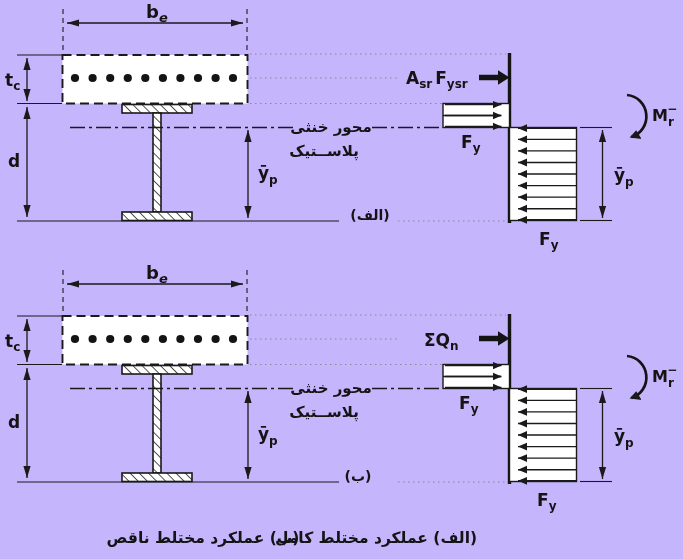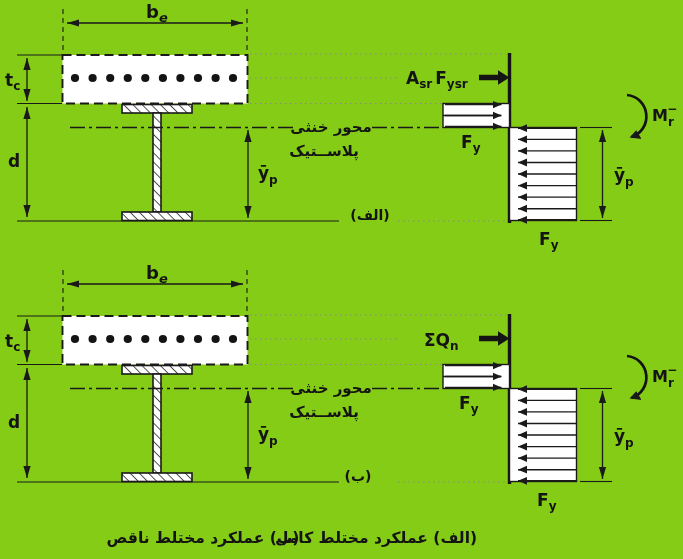--- a/index.html
+++ b/index.html
@@ -1,16 +1,16 @@
 <!DOCTYPE html>
 <html><head>
 <meta charset="utf-8">
 <style>
   html,body{margin:0;padding:0;background:#fff;}
-  #stage{position:relative;width:683px;height:559px;background:#84cc16;overflow:hidden;}
+  #stage{position:relative;width:683px;height:559px;background:#c4b5fd;overflow:hidden;}
   svg{display:block;}
   text{font-family:"DejaVu Sans","Liberation Sans",sans-serif;fill:#141414;font-weight:bold;}
   .sub{font-size:12px;}
   .sub-i{font-style:italic;}
   .rtl{direction:rtl;}
   .ln{stroke:#1a1a1a;stroke-width:1.4;fill:none;}
   .thin{stroke:#1a1a1a;stroke-width:1.1;fill:none;}
   .faint{stroke:#8a8a8a;stroke-width:1;fill:none;stroke-dasharray:1.5 3.5;}
   .dim{stroke:#1a1a1a;stroke-width:1.3;fill:none;}
 </style>

